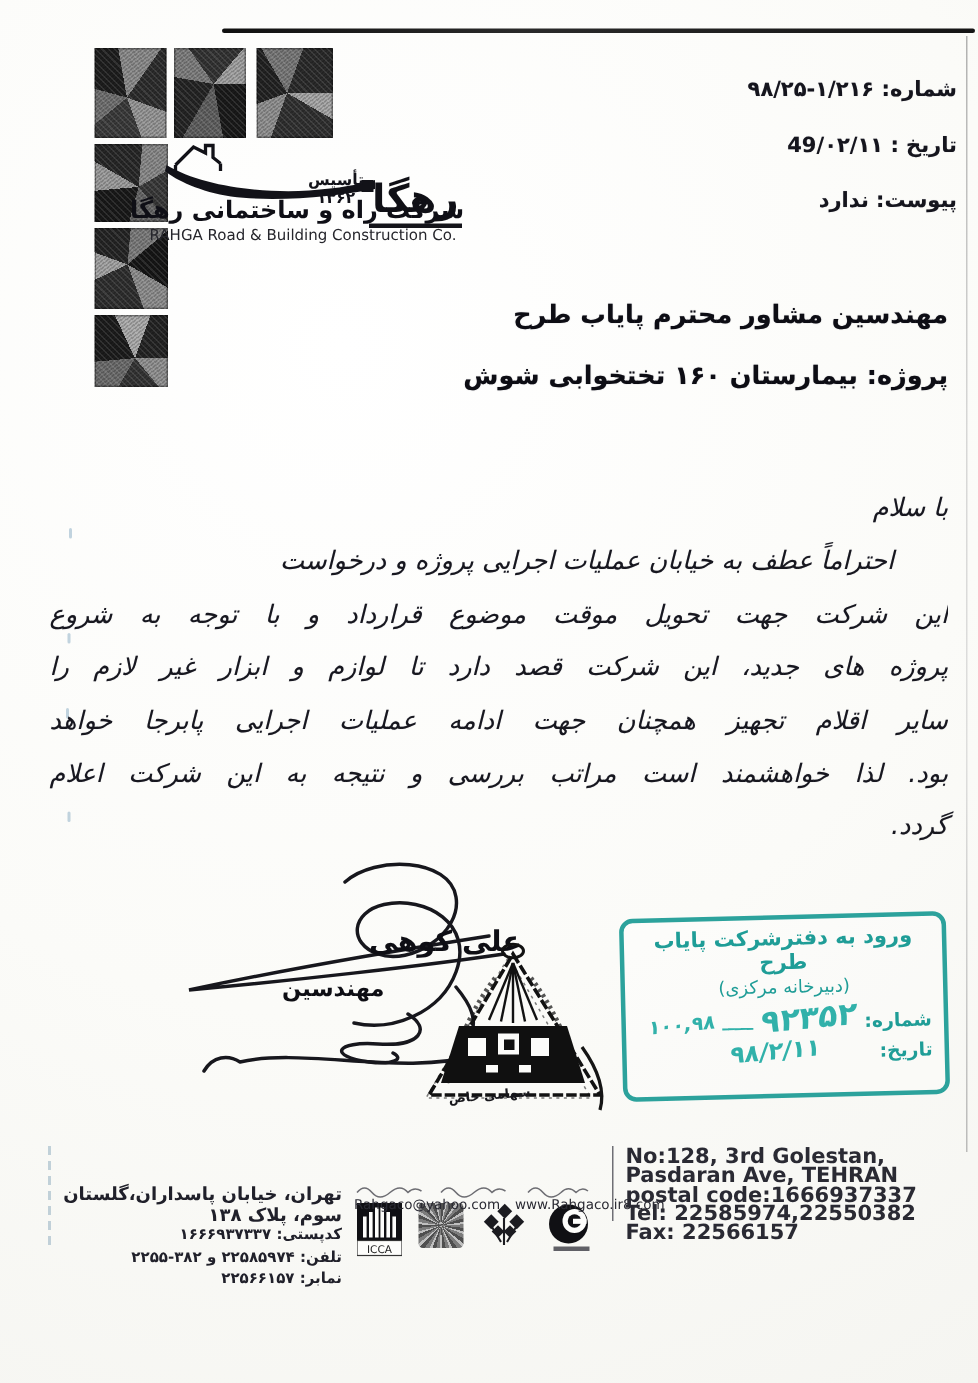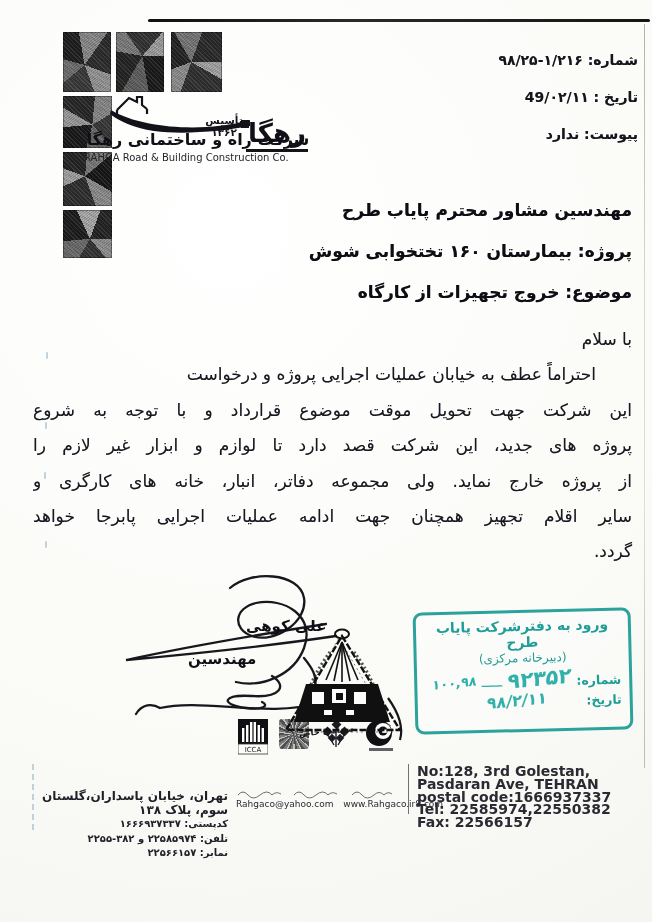--- a/index.html
+++ b/index.html
@@ -24,38 +24,38 @@
   .t2{background:conic-gradient(from 210deg at 55% 40%,#242424 0 70deg,#7d7d7d 70deg 115deg,#333 115deg 190deg,#a0a0a0 190deg 240deg,#1a1a1a 240deg 320deg,#5f5f5f 320deg 360deg);}
   .t3{background:conic-gradient(from 120deg at 40% 50%,#303030 0 80deg,#8f8f8f 80deg 130deg,#222 130deg 210deg,#777 210deg 260deg,#2a2a2a 260deg 330deg,#a5a5a5 330deg 360deg);}
   .t4{background:conic-gradient(from 300deg at 60% 55%,#272727 0 65deg,#888 65deg 120deg,#383838 120deg 200deg,#666 200deg 255deg,#191919 255deg 325deg,#9b9b9b 325deg 360deg);}
   .t5{background:conic-gradient(from 160deg at 45% 45%,#2e2e2e 0 85deg,#a2a2a2 85deg 130deg,#242424 130deg 205deg,#7a7a7a 205deg 250deg,#161616 250deg 320deg,#8d8d8d 320deg 360deg);}
   .t6{background:conic-gradient(from 20deg at 55% 60%,#232323 0 70deg,#909090 70deg 120deg,#343434 120deg 190deg,#6b6b6b 190deg 245deg,#1c1c1c 245deg 315deg,#aaa 315deg 360deg);}
 
   
   .established{left:200px;top:114px;width:48px;font-size:10.5px;font-weight:bold;text-align:center;color:#13131a;}
   .logo-word{left:246px;top:106px;font-size:26px;font-weight:bold;color:#101016;border-bottom:3px solid #14141a;padding:0 2px 1px 2px;margin-top:12px;}
   .company-fa{left:76px;top:130px;width:244px;text-align:center;font-size:16px;font-weight:bold;color:#0f0f16;letter-spacing:0;}
-  .company-en{left:84px;top:152px;width:236px;font-size:10px;color:#26262c;}
+  .company-en{left:84px;top:152px;width:236px;text-align:center;font-size:10px;color:#26262c;}
 
   
   .hrow{right:14px;text-align:right;font-size:14px;font-weight:600;color:#15151d;text-shadow:0 0 .5px rgba(25,25,50,.4);}
   .num{direction:ltr;unicode-bidi:isolate;}
 
   
   .rrow{right:20px;text-align:right;font-size:17px;font-weight:bold;color:#0d0d14;text-shadow:0 0 .6px rgba(10,10,30,.5);}
 
   
-  .body-block{left:33px;top:322px;width:599px;font-size:17px;color:#17171f;text-shadow:0 0 .5px rgba(20,20,45,.35);}
+  .body-block{left:33px;top:322px;width:599px;font-size:17px;color:#17171f;text-shadow:0 0 .5px rgba(20,20,45,.35);font-style:italic;}
   .bl{height:35.4px;line-height:35.4px;white-space:nowrap;}
   .bl-just{white-space:normal;text-align:justify;text-align-last:justify;height:35.4px;line-height:35.4px;overflow:hidden;}
   .bl-right{text-align:right;}
   .indent{padding-left:0;padding-right:36px;}
 
   
-  .sig-name{left:246px;top:617px;font-size:15px;font-weight:bold;color:#0e0e14;z-index:5;}
+  .sig-name{left:246px;top:617px;font-size:19px;font-weight:bold;color:#0e0e14;z-index:5;}
   .sig-title{left:188px;top:650px;font-size:15px;font-weight:bold;color:#0e0e14;z-index:5;}
   .seal-caption{left:299px;top:726px;font-size:8.5px;font-weight:bold;color:#17171c;transform:rotate(-5deg);z-index:6;}
 
   
   .stamp{left:414px;top:610px;width:218px;height:122px;border:3px solid #2ca29c;border-radius:9px;
          transform:rotate(-1.4deg);color:#1f9d97;box-sizing:border-box;padding:5px 8px 4px 8px;z-index:7;
          background:rgba(255,255,255,.25);}
   .stamp .r1{text-align:center;font-size:14px;font-weight:bold;}
   .stamp .r2{text-align:center;font-size:12px;margin-top:1px;}
   .stamp .lbl{font-size:12.5px;font-weight:bold;}
@@ -63,21 +63,21 @@
   .hw-big{font-size:21px;letter-spacing:2px;}
   .hw-sm{font-size:13px;}
   .hw-stroke{color:#31b1aa;letter-spacing:-1px;font-size:14px;}
   .stamp .r3{margin-top:2px;text-align:right;}
   .stamp .r4{margin-top:0;text-align:right;}
   .stamp .r4 .hw{margin-right:34px;font-size:16px;}
 
   
   .f-fa{left:10px;top:764px;width:218px;text-align:right;direction:rtl;font-size:10px;font-weight:bold;
         color:#20202a;line-height:14.2px;}
-  .f-logos{left:238px;top:719px;display:flex;gap:11px;align-items:flex-start;}
+  .f-logos{left:238px;top:802px;display:flex;gap:11px;align-items:flex-start;}
   .logo-box{position:relative;}
   .assoc{width:30px;height:30px;border-radius:3px;opacity:.9;
      background:repeating-conic-gradient(#3c3c3c 0 9deg,#b9b9b9 9deg 15deg,#6e6e6e 15deg 24deg);}
   .squiggle{left:236px;top:789px;}
   .f-mail{left:236px;top:799px;width:176px;font-size:9px;color:#2a2a33;white-space:nowrap;}
   .f-mail span{margin-right:7px;}
   .f-div{left:408px;top:764px;width:0;height:50px;border-left:1.5px solid #4c4c55;opacity:.8;}
   .f-en{left:417px;top:765px;width:200px;font-size:14px;font-weight:600;color:#2a2a33;line-height:12.8px;}
 </style>
 </head>
@@ -118,29 +118,28 @@
     <span>تاریخ :</span>
     <span class="num">49/۰۲/۱۱</span>
   </div>
   <div class="abs hrow fa" style="top:126px;">
     <span>پیوست:</span>
     <span>ندارد</span>
   </div>
 
   <div class="abs rrow fa" style="top:200px;">مهندسین مشاور محترم پایاب طرح</div>
   <div class="abs rrow fa" style="top:241px;">پروژه: بیمارستان ۱۶۰ تختخوابی شوش</div>
-  <div class="abs rrow fa" style="top:282px;">موضوع: خروج تجهیزات از کارگاه</div>
 
   <div class="abs body-block fa">
     <div class="bl bl-right">با سلام</div>
     <div class="bl bl-right indent">احتراماً عطف به خیابان عملیات اجرایی پروژه و درخواست</div>
     <div class="bl-just">این شرکت جهت تحویل موقت موضوع قرارداد و با توجه به شروع</div>
     <div class="bl-just">پروژه های جدید، این شرکت قصد دارد تا لوازم و ابزار غیر لازم را</div>
-    <div class="bl-just">از پروژه خارج نماید. ولی مجموعه دفاتر، انبار، خانه های کارگری و</div>
     <div class="bl-just">سایر اقلام تجهیز همچنان جهت ادامه عملیات اجرایی پابرجا خواهد</div>
+    <div class="bl-just">بود. لذا خواهشمند است مراتب بررسی و نتیجه به این شرکت اعلام</div>
     <div class="bl bl-right">گردد.</div>
   </div>
 
   <svg class="abs" style="left:112px;top:572px;z-index:4;" width="240" height="150" viewBox="0 0 240 150">
     <g fill="none" stroke="#17171d" stroke-width="2.3" stroke-linecap="round">
       <path d="M118,16 C138,-2 188,0 192,26 C196,50 162,72 140,64 C120,57 122,36 144,31 C172,25 204,44 192,76 C182,103 150,116 124,110"></path>
       <path d="M214,52 C150,62 70,76 14,88 C80,82 170,72 224,64"></path>
       <path d="M160,104 C176,114 168,126 140,124 C112,122 106,132 134,136 C150,138 158,134 150,130"></path>
       <path d="M24,142 C30,132 40,131 48,136 C90,126 158,146 206,131"></path>
       <path d="M192,86 C202,98 207,108 201,121"></path>

